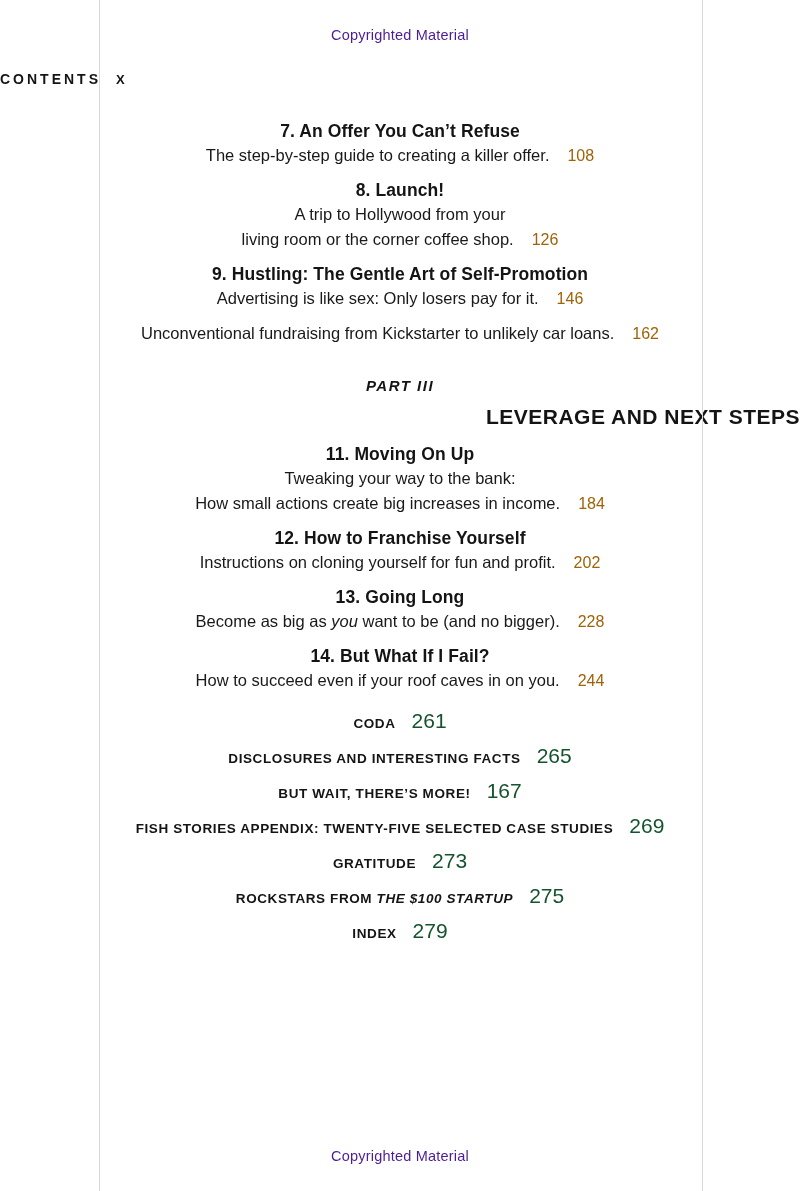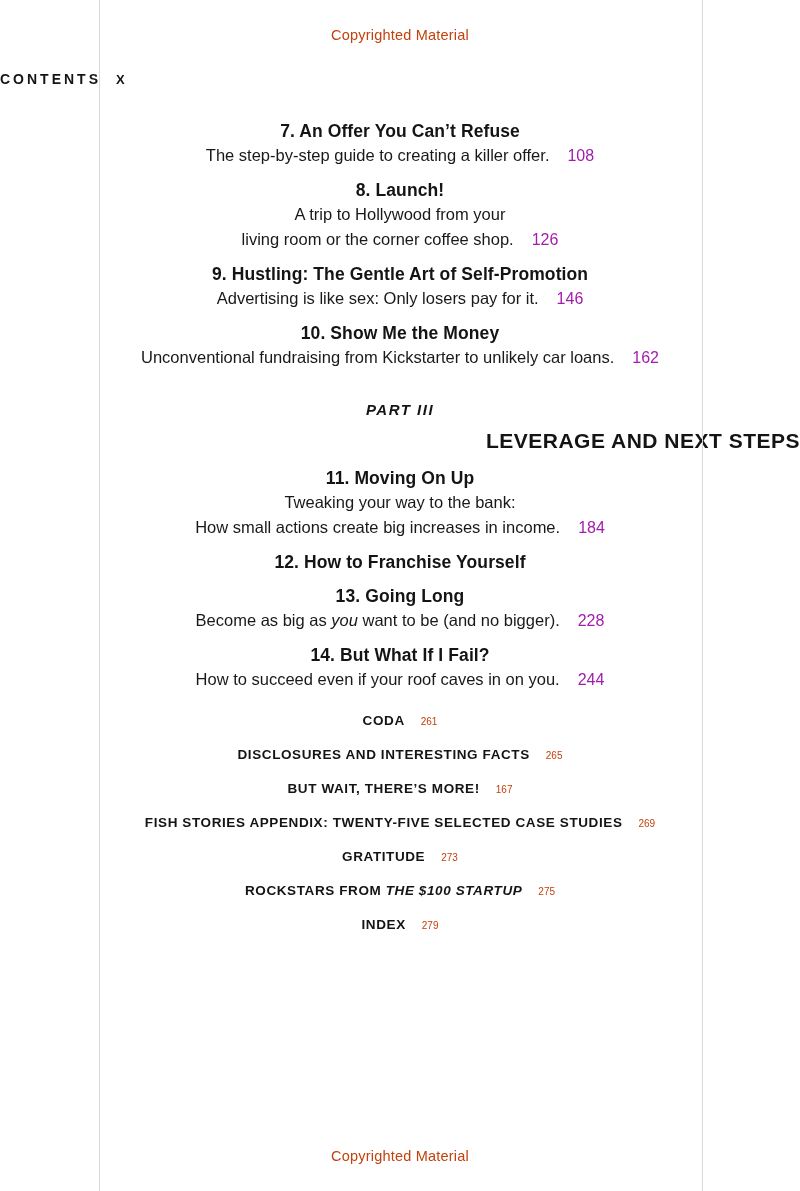--- a/index.html
+++ b/index.html
@@ -17,21 +17,21 @@
     position: absolute;
     top: 0; bottom: 0;
     width: 0;
     border-left: 1px solid #d8d8d8;
   }
   .edge-left  { left: 99px; }
   .edge-right { left: 702px; }
 
   .copyright {
     text-align: center;
-    color: #c2410c;
+    color: #4c1d95;
     font-size: 14.5px;
     letter-spacing: 0.2px;
     line-height: 17px;
   }
   .copyright-top { padding-top: 27px; }
   .copyright-bottom {
     position: absolute;
     left: 0; right: 0;
     bottom: 26px;
   }
@@ -65,21 +65,21 @@
     letter-spacing: 0.1px;
   }
   .desc-line {
     font-size: 16.5px;
     line-height: 25px;
     color: #191919;
   }
   .pg {
     margin-left: 18px;
     font-size: 16px;
-    color: #a21caf;
+    color: #a16207;
   }
   .it { font-style: italic; }
 
   .part {
     margin-top: 30px;
     margin-bottom: 12px;
     text-align: center;
   }
   .part-label {
     font-weight: bold;
@@ -99,22 +99,22 @@
 
   .backmatter { margin-top: 18px; text-align: center; }
   .bm-row { line-height: 20px; margin-bottom: 12px; }
   .bm-title {
     font-weight: bold;
     font-size: 13.5px;
     letter-spacing: 0.6px;
   }
   .bm-page {
     margin-left: 16px;
-    font-size: 10px;
-    color: #c2410c;
+    font-size: 21px;
+    color: #14532d;
   }
 </style>
 </head>
 <body>
 
 <div class="page">
   <div class="edge edge-left"></div>
   <div class="edge edge-right"></div>
 
   <div class="copyright copyright-top">Copyrighted Material</div>
@@ -136,37 +136,37 @@
       <div class="desc-line"><span>A trip to Hollywood from your</span></div>
       <div class="desc-line"><span>living room or the corner coffee shop.</span><span class="pg">126</span></div>
     </div>
 
     <div class="entry">
       <div class="entry-title">9. Hustling: The Gentle Art of Self-Promotion</div>
       <div class="desc-line"><span>Advertising is like sex: Only losers pay for it.</span><span class="pg">146</span></div>
     </div>
 
     <div class="entry">
-      <div class="entry-title">10. Show Me the Money</div>
       <div class="desc-line"><span>Unconventional fundraising from Kickstarter to unlikely car loans.</span><span class="pg">162</span></div>
     </div>
 
     <div class="part">
       <div class="part-label">PART III</div>
       <div class="part-title">LEVERAGE AND NEXT STEPS</div>
     </div>
 
     <div class="entry">
       <div class="entry-title">11. Moving On Up</div>
       <div class="desc-line"><span>Tweaking your way to the bank:</span></div>
       <div class="desc-line"><span>How small actions create big increases in income.</span><span class="pg">184</span></div>
     </div>
 
     <div class="entry">
       <div class="entry-title">12. How to Franchise Yourself</div>
+      <div class="desc-line"><span>Instructions on cloning yourself for fun and profit.</span><span class="pg">202</span></div>
     </div>
 
     <div class="entry">
       <div class="entry-title">13. Going Long</div>
       <div class="desc-line"><span>Become as big as </span><span class="it">you</span><span> want to be (and no bigger).</span><span class="pg">228</span></div>
     </div>
 
     <div class="entry">
       <div class="entry-title">14. But What If I Fail?</div>
       <div class="desc-line"><span>How to succeed even if your roof caves in on you.</span><span class="pg">244</span></div>

